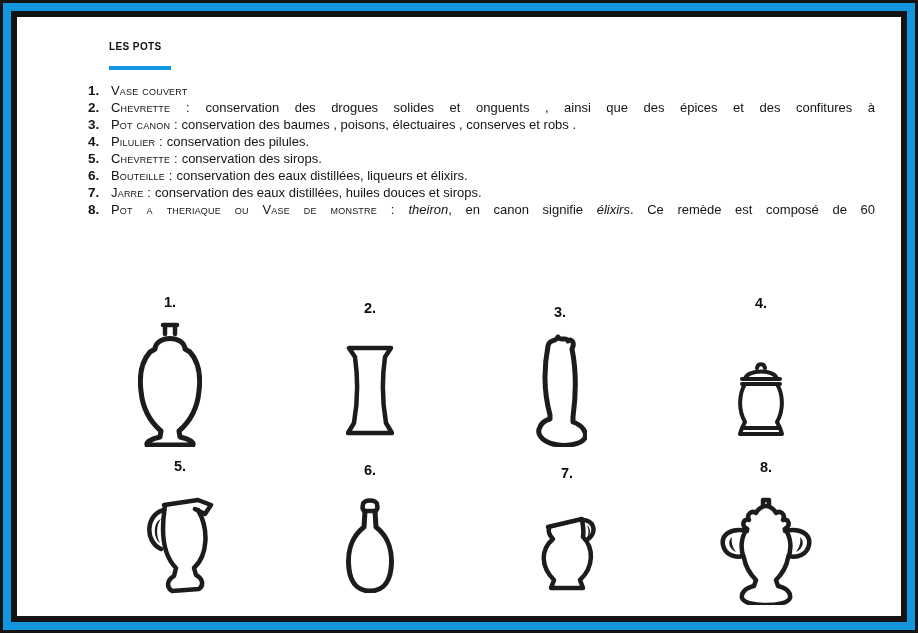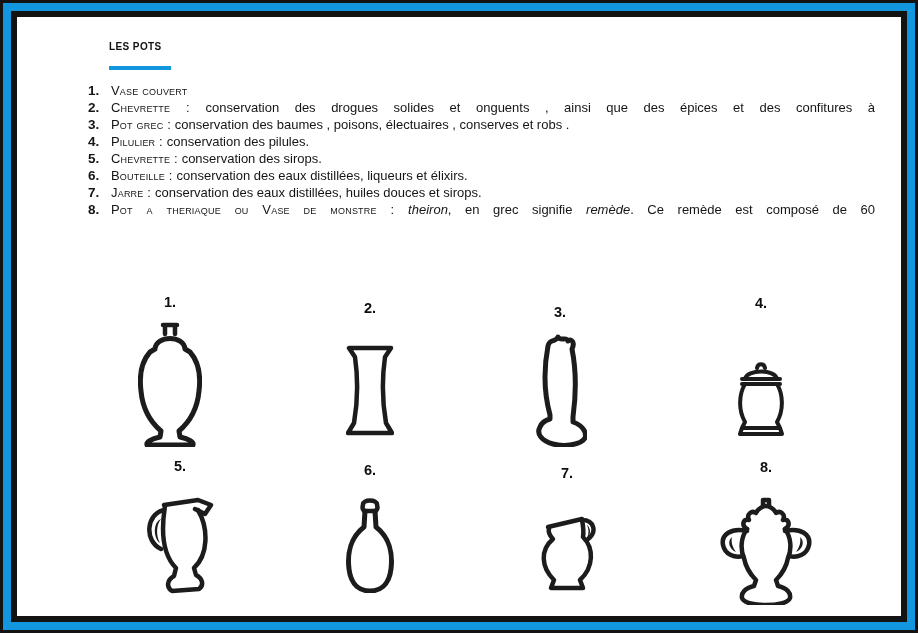--- a/index.html
+++ b/index.html
@@ -51,42 +51,42 @@
         </div>
       </li>
       <li class="item">
         <span class="num">2.</span>
         <div>
           <div class="jline"><span class="term">Chevrette</span><span class="term"> : </span><span>conservation des drogues solides et onguents , ainsi que des épices et des confitures à</span></div>
         </div>
       </li>
       <li class="item">
         <span class="num">3.</span>
-        <div><span class="term">Pot grec</span><span class="term"> : </span><span>conservation des baumes , poisons, électuaires , conserves et robs .</span></div>
+        <div><span class="term">Pot canon</span><span class="term"> : </span><span>conservation des baumes , poisons, électuaires , conserves et robs .</span></div>
       </li>
       <li class="item">
         <span class="num">4.</span>
         <div><span class="term">Pilulier</span><span class="term"> : </span><span>conservation des pilules.</span></div>
       </li>
       <li class="item">
         <span class="num">5.</span>
         <div><span class="term">Chevrette</span><span class="term"> : </span><span>conservation des sirops.</span></div>
       </li>
       <li class="item">
         <span class="num">6.</span>
         <div><span class="term">Bouteille</span><span class="term"> : </span><span>conservation des eaux distillées, liqueurs et élixirs.</span></div>
       </li>
       <li class="item">
         <span class="num">7.</span>
         <div><span class="term">Jarre</span><span class="term"> : </span><span>conservation des eaux distillées, huiles douces et sirops.</span></div>
       </li>
       <li class="item">
         <span class="num">8.</span>
         <div>
-          <div class="jline"><span class="term">Pot a theriaque ou Vase de monstre</span><span class="term"> : </span><span class="it">theiron</span><span>, en grec signifie </span><span class="it">remède</span><span>. Ce remède est composé de 60</span></div>
+          <div class="jline"><span class="term">Pot a theriaque ou Vase de monstre</span><span class="term"> : </span><span class="it">theiron</span><span>, en canon signifie </span><span class="it">élixirs</span><span>. Ce remède est composé de 60</span></div>
         </div>
       </li>
     </ol>
 
     <figure class="fig" style="left:83px;top:276px;margin:0;">
       <div class="fig-label">1.</div>
       <svg class="pot" width="64" height="126" viewBox="0 0 64 126" style="margin-top:10px;">
         <path stroke-width="4.5" d="M25,4 h14 M27,5 v8 M37,5 v8"></path>
         <path stroke-width="5" d="M17,28 C18,14 46,14 47,28 L52,31 C60,40 63,54 61,70 C59,92 48,104 41,110 L42,116 C51,118 56,121 55,124 L9,124 C8,121 13,118 22,116 L23,110 C16,104 5,92 3,70 C1,54 4,40 12,31 Z"></path>
       </svg>

